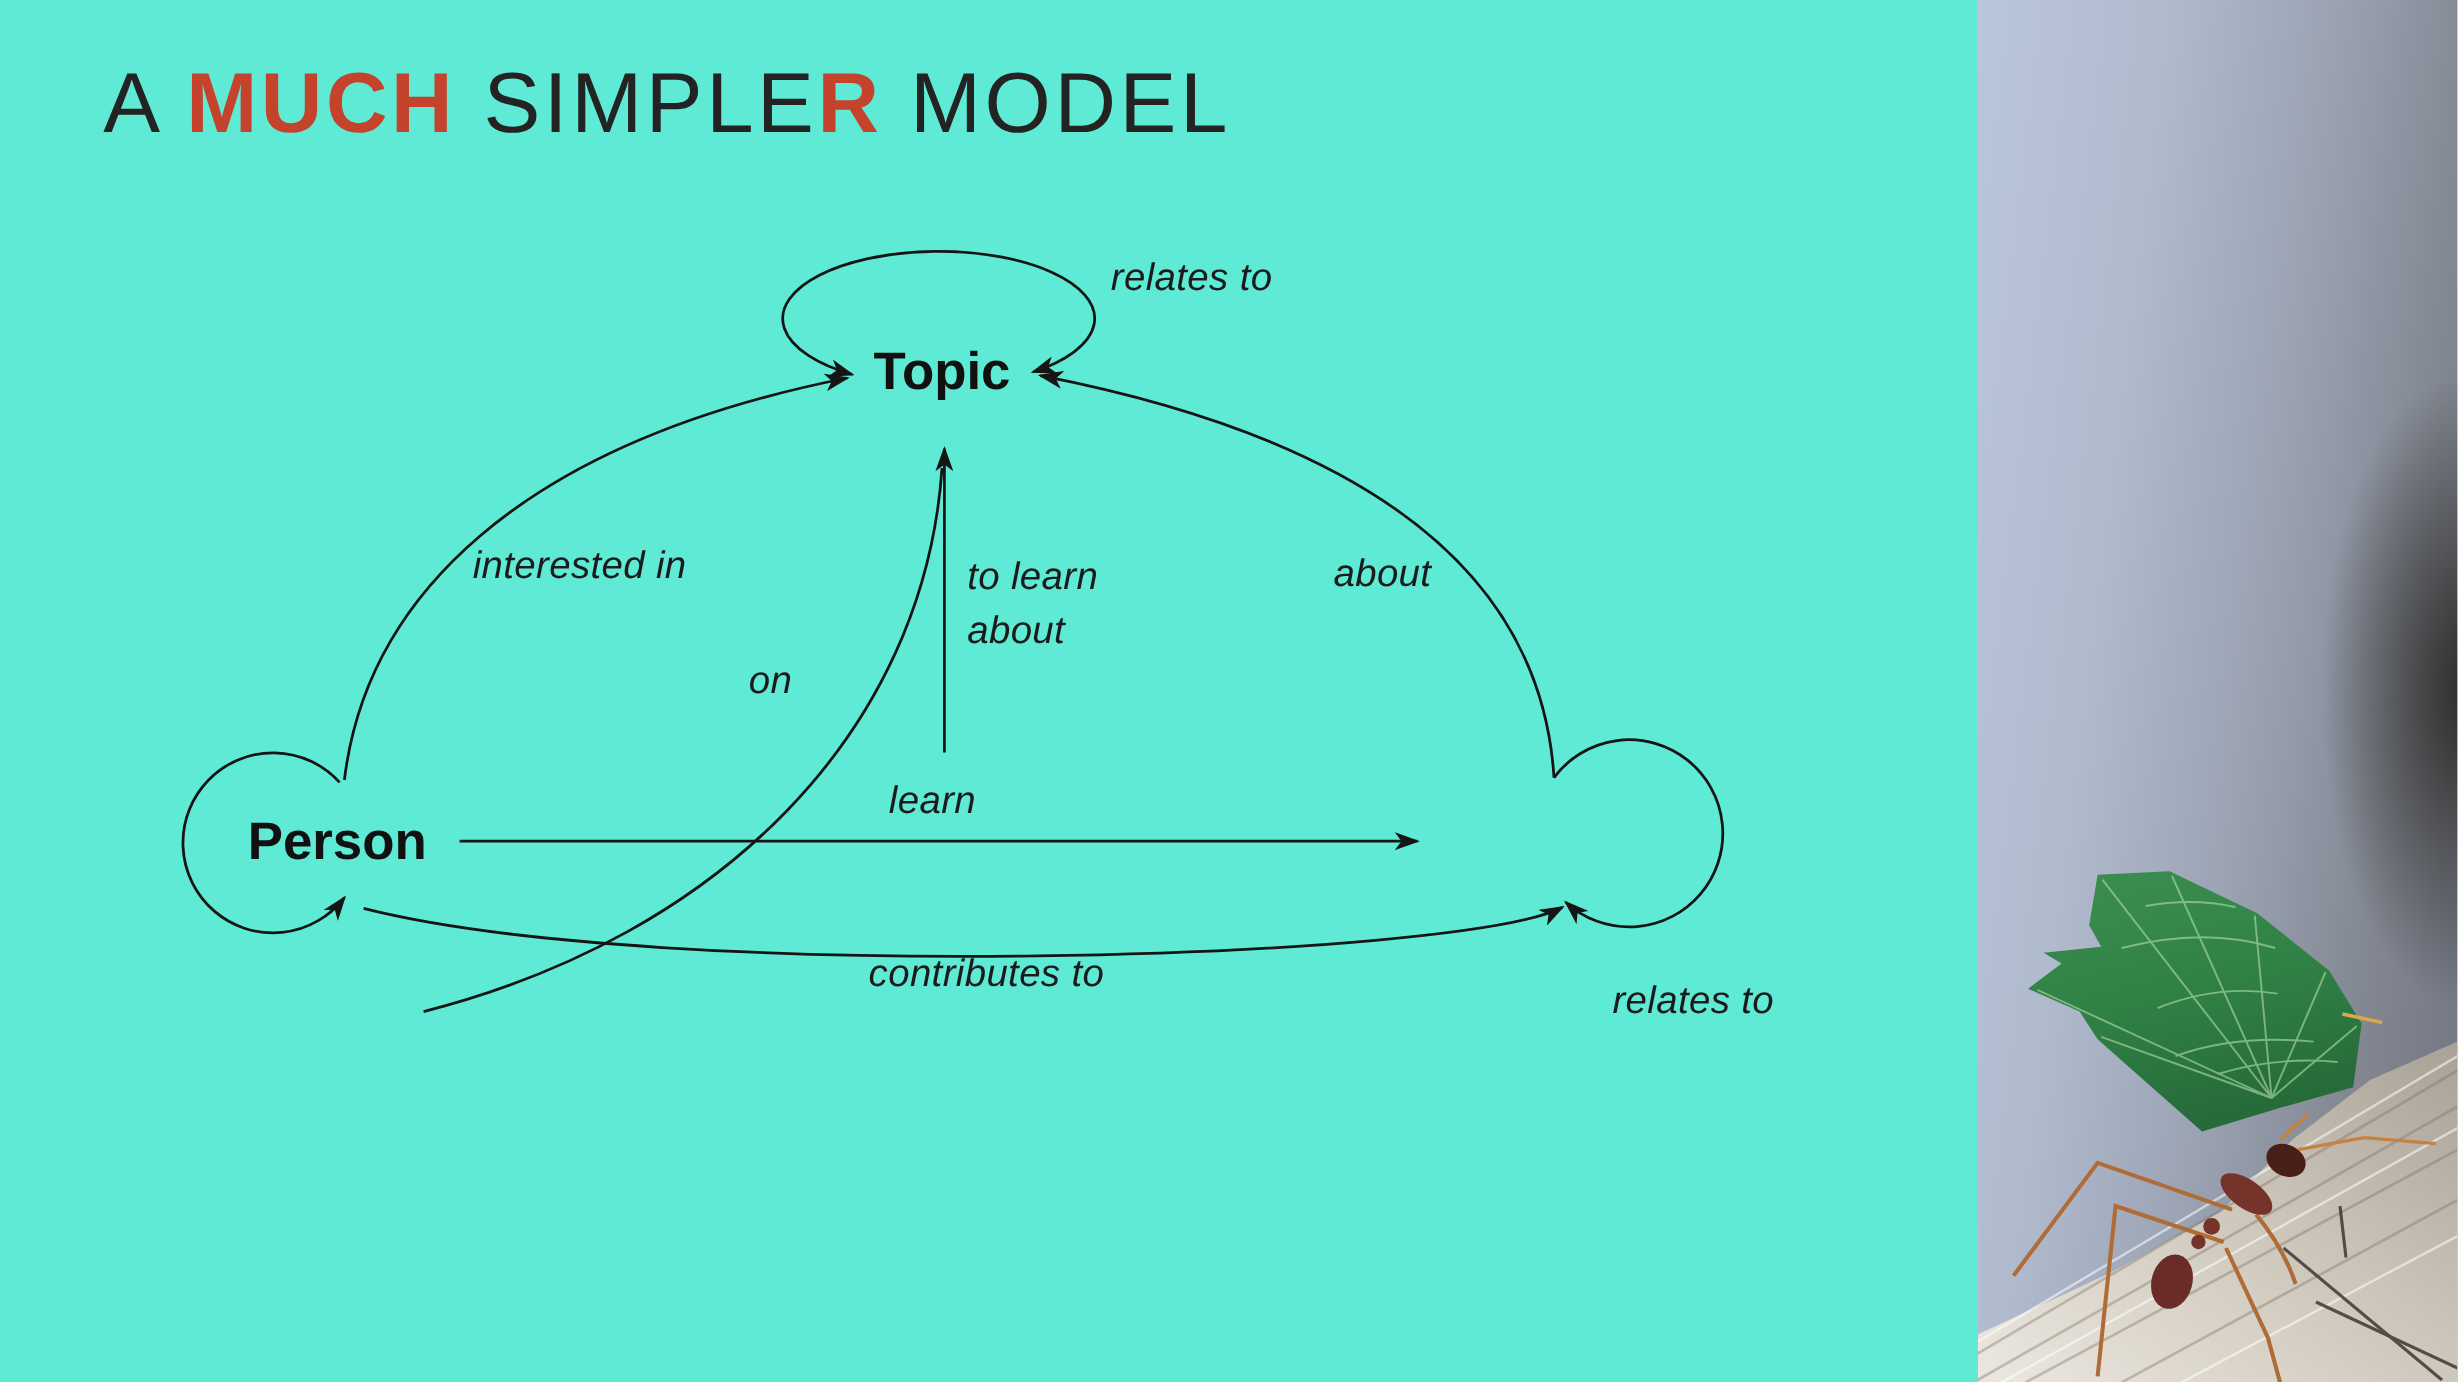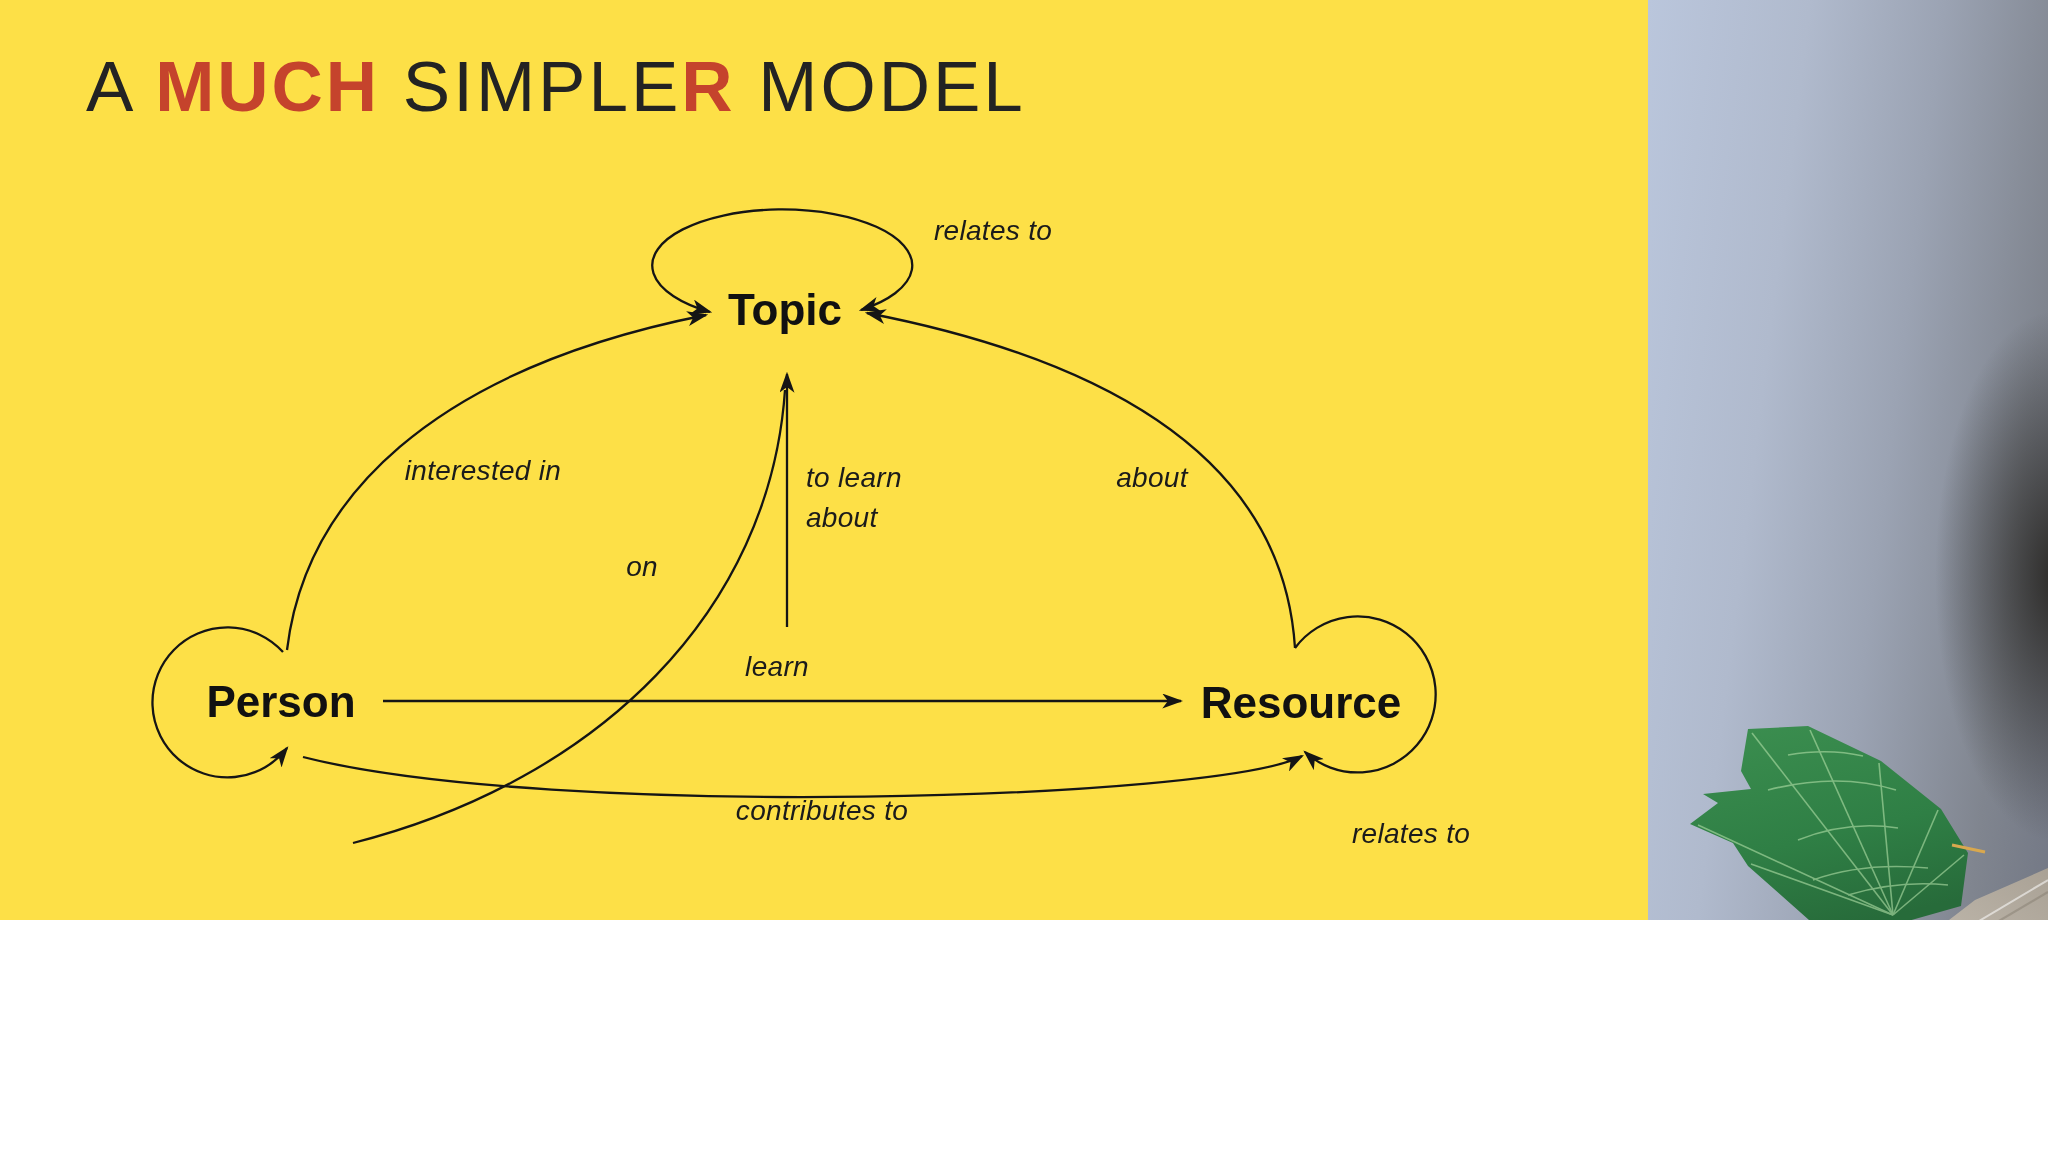--- a/index.html
+++ b/index.html
@@ -1,36 +1,36 @@
 <!DOCTYPE html>
 <html><head>
 <meta charset="utf-8">
 <style>
   html,body{margin:0;padding:0;background:#fff;}
   #slide{
-    position:relative;width:2048px;height:920px;background:#fde047;
+    position:relative;width:2048px;height:1152px;background:#5eead4;
     overflow:hidden;font-family:"Liberation Sans",sans-serif;
   }
   
   #title{
     position:absolute;left:86px;top:48px;margin:0;
     font-size:71px;font-weight:300;letter-spacing:3px;
     color:#232323;white-space:pre;line-height:1.1;
     font-family:"Liberation Sans",sans-serif;
   }
   #title .accent{color:#c5432c;font-weight:600;}
   
   #diagram-svg{position:absolute;left:0;top:0;}
   .edge-path{fill:none;stroke:#151515;stroke-width:2.3px;}
   .node-label{
     position:absolute;transform:translate(-50%,-50%);
     font-weight:700;font-size:44px;color:#111;white-space:nowrap;text-align:right;
   }
   .edge-label{
-    position:absolute;font-style:italic;font-size:28px;color:#1b1b1b;
+    position:absolute;font-style:italic;font-size:32px;color:#1b1b1b;
     white-space:pre-line;line-height:1.42;letter-spacing:.3px;
   }
   .edge-label.centered{transform:translate(-50%,-50%);white-space:nowrap;}
   
   #photo{
     position:absolute;left:1648px;top:0;width:400px;height:1152px;overflow:hidden;
     background:
       radial-gradient(42% 32% at 102% 50%, rgba(38,36,32,0.92), rgba(38,36,32,0) 72%),
       linear-gradient(97deg,#bac6dc 0%,#b0bacd 30%,#9ba3b3 55%,#80858f 80%,#6f7482 100%);
   }
@@ -64,21 +64,20 @@
 
     <path class="edge-path" d="M 787 627 L 787 374" marker-end="url(#arrow)"></path>
 
     <path class="edge-path" d="M 353 843 C 600 780 770 610 785 390"></path>
 
     <path class="edge-path" d="M 303 757 C 550 820 1220 800 1302 756" marker-end="url(#arrow)"></path>
   </svg>
 
   <div class="node-label" style="left:785px;top:310px;">Topic</div>
   <div class="node-label" style="left:281px;top:702px;">Person</div>
-  <div class="node-label" style="left:1301px;top:703px;">Resource</div>
 
   <div class="edge-label centered" style="left:993px;top:231px;">relates to</div>
   <div class="edge-label centered" style="left:483px;top:471px;text-align:center;">interested in</div>
   <div class="edge-label centered" style="left:1152px;top:478px;">about</div>
   <div class="edge-label" style="left:806px;top:458px;">to learn
 about</div>
   <div class="edge-label centered" style="left:642px;top:567px;">on</div>
   <div class="edge-label centered" style="left:777px;top:667px;">learn</div>
   <div class="edge-label centered" style="left:822px;top:811px;">contributes to</div>
   <div class="edge-label centered" style="left:1411px;top:834px;">relates to</div>

